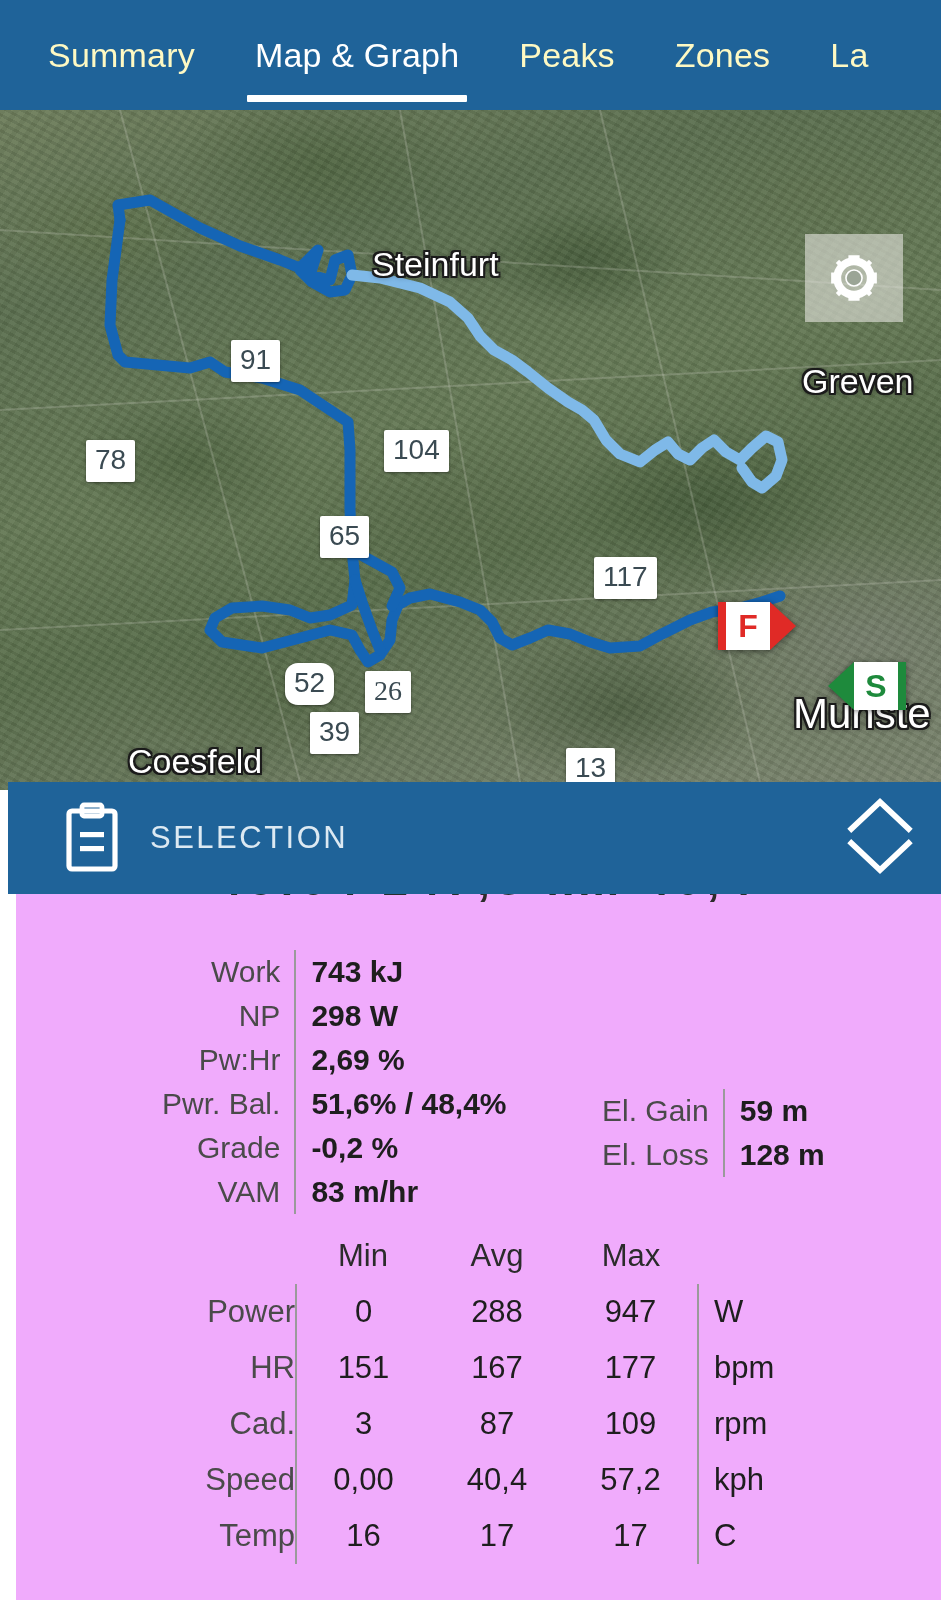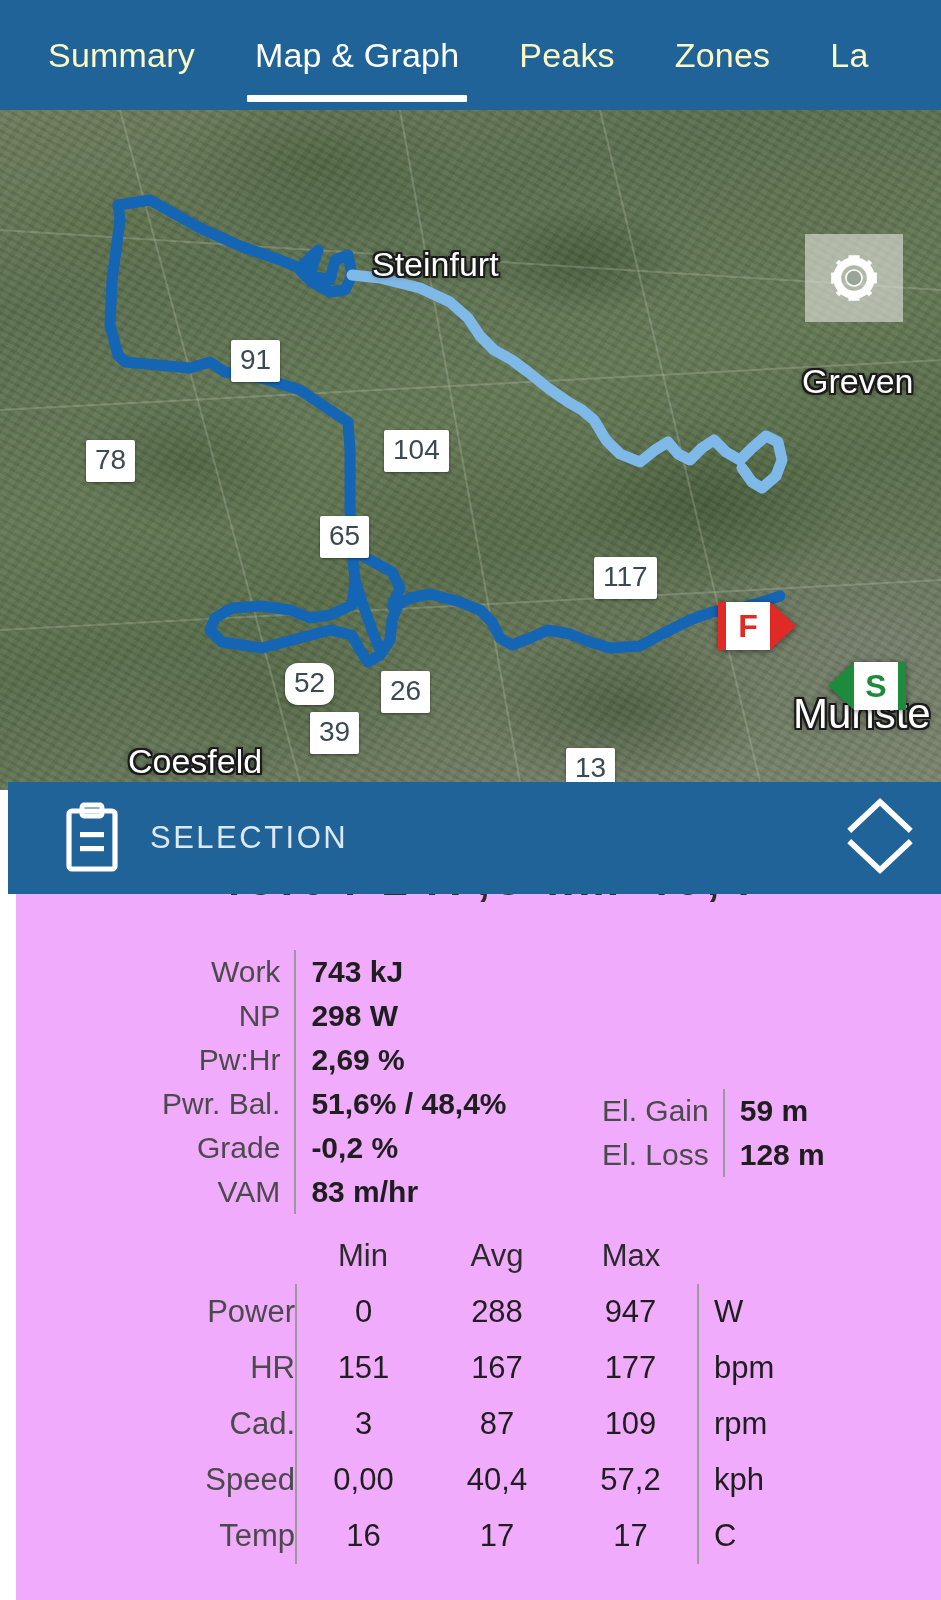--- a/index.html
+++ b/index.html
@@ -188,21 +188,21 @@
   <div class="place" style="left:802px; top:252px;">Greven</div>
   <div class="place" style="left:128px; top:632px;">Coesfeld</div>
   <div class="place" style="left:793px; top:580px; font-size:42px;">Munste</div>
 
   <div class="distlabel" style="left:231px; top:230px;">91</div>
   <div class="distlabel" style="left:86px;  top:330px;">78</div>
   <div class="distlabel" style="left:384px; top:320px;">104</div>
   <div class="distlabel" style="left:320px; top:406px;">65</div>
   <div class="distlabel" style="left:594px; top:447px;">117</div>
   <div class="distlabel" style="left:285px; top:553px;border-radius:13px;">52</div>
-  <div class="distlabel" style="left:381px; top:561px;">26</div>
+  <div class="distlabel" style="left:365px; top:561px;font-family:Liberation Serif, serif;">26</div>
   <div class="distlabel" style="left:310px; top:602px;">39</div>
   <div class="distlabel" style="left:566px; top:638px;">13</div>
 
   <div class="pennant finish" style="left:718px; top:492px;">
     <div class="cap"></div>
     <div class="box">F</div>
     <div class="tip"></div>
   </div>
 
   <div class="pennant start" style="left:828px; top:552px;">

